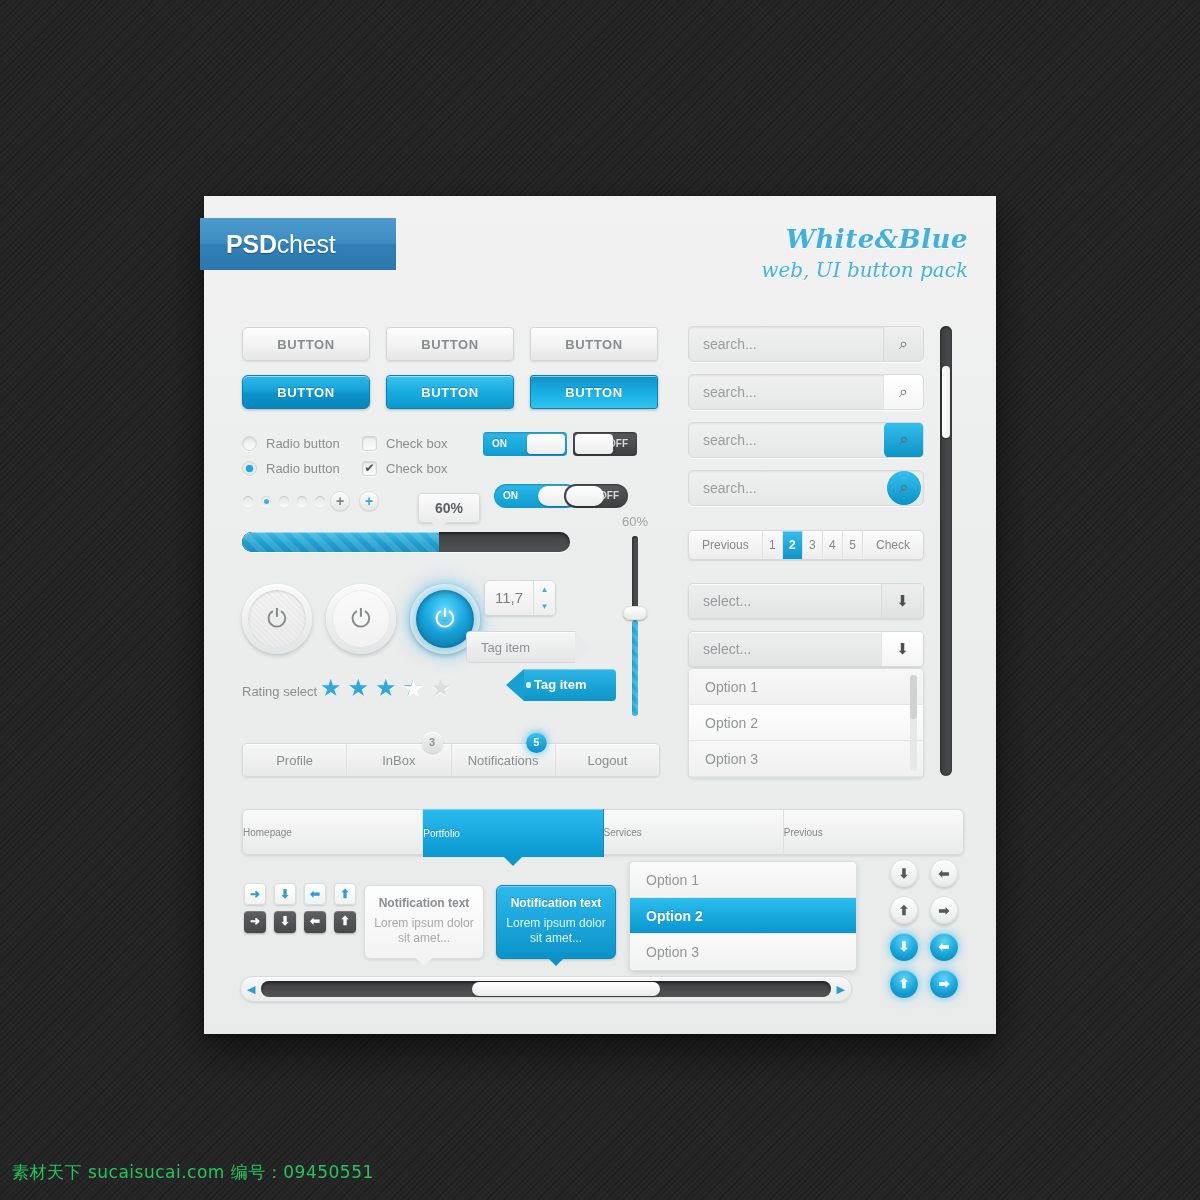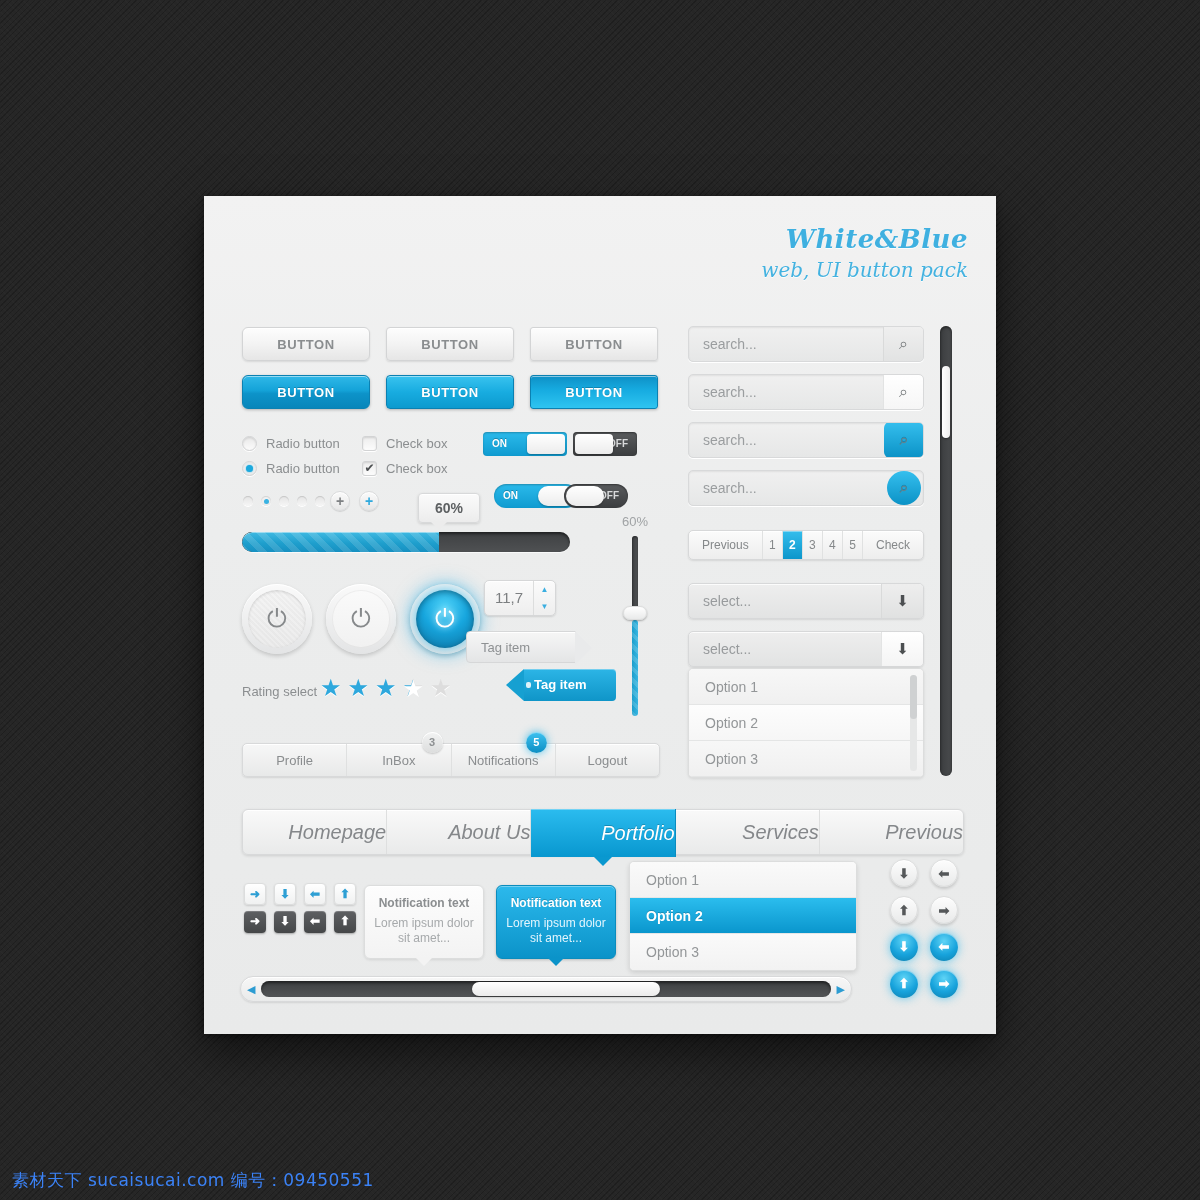--- a/index.html
+++ b/index.html
@@ -244,22 +244,22 @@
     box-shadow:0 1px 2px rgba(0,0,0,.3); }
   .badge.gray{ background:linear-gradient(180deg,#f2f3f3,#dcdddd); color:#8d9092;
                box-shadow:0 1px 2px rgba(0,0,0,.2), inset 0 1px 0 #fff; }
   .badge.blue{ background:linear-gradient(180deg,#3ec2f0,#0c8fc4);
                box-shadow:0 0 8px rgba(40,180,230,.8), inset 0 1px 0 rgba(255,255,255,.4); }
 
   
   #nav{ height:46px; display:flex; border-radius:6px;
     background:linear-gradient(180deg,#f9f9f9,#e9eaea); border:1px solid #d8d9da;
     box-shadow:inset 0 1px 0 #fff,0 1px 3px rgba(0,0,0,.12); }
-  #nav .n{ flex:1; display:flex; align-items:center; justify-content:flex-end;
-    color:#84878a; font-size:20px; border-right:1px solid #dedfdf; position:relative;font-style:italic; }
+  #nav .n{ flex:1; display:flex; align-items:center; justify-content:flex-start;
+    color:#84878a; font-size:10px; border-right:1px solid #dedfdf; position:relative; }
   #nav .n:last-child{ border-right:none; }
   #nav .n.active{ background:linear-gradient(180deg,#2bbcef,#0897cf); color:#fff;
     border-right-color:#0b8cbf; box-shadow:inset 0 1px 0 rgba(255,255,255,.35);
     text-shadow:0 -1px 0 rgba(0,0,0,.2); margin:-1px 0; height:48px; }
   #nav .n.active::after{ content:""; position:absolute; left:50%; margin-left:-9px; bottom:-9px;
     border-left:9px solid transparent; border-right:9px solid transparent;
     border-top:9px solid #0a98cf; }
 
   
   #dropdown{ border-radius:5px; overflow:hidden; border:1px solid #dcdddd;
@@ -329,30 +329,33 @@
     background:linear-gradient(90deg,#3b3d3f,#515355); box-shadow:inset 0 1px 2px rgba(0,0,0,.5); }
   #vslider .bot{ position:absolute; left:3px; top:84px; bottom:0; width:6px; border-radius:3px;
     background:
       repeating-linear-gradient(45deg, rgba(255,255,255,.14) 0 4px, rgba(255,255,255,0) 4px 8px),
       linear-gradient(90deg,#1c9ecb,#37b6e2); }
   #vslider .hd{ position:absolute; left:-6px; top:70px; width:24px; height:14px; border-radius:7px;
     background:linear-gradient(180deg,#ffffff,#e9eaea); border:1px solid #dcdddd;
     box-shadow:0 1px 2px rgba(0,0,0,.3); }
 
   
-  #wm{ position:absolute; left:12px; bottom:8px; color:#3b82f6; font-size:17px;
+  #wm{ position:absolute; left:12px; bottom:16px; color:#22c55e; font-size:17px;
        font-family:"DejaVu Sans", sans-serif; letter-spacing:.5px; }
 
   .row-f{ display:flex; align-items:center; }
 </style>
 </head>
 <body>
 
 <div id="card">
 
+  <div id="ribbon">
+    <span class="b">PSD</span><span class="l">chest</span>
+  </div>
 
   <div id="headline">
     <div class="t1">White&amp;Blue</div>
     <div class="t2">web, UI button pack</div>
   </div>
 
   <div style="position:absolute;left:38px;top:131px;width:128px;" class="btn-w r6">BUTTON</div>
   <div style="position:absolute;left:182px;top:131px;width:128px;" class="btn-w r4">BUTTON</div>
   <div style="position:absolute;left:326px;top:131px;width:128px;" class="btn-w r3">BUTTON</div>
 
@@ -520,23 +523,20 @@
   </div>
 
   <div id="vscroll">
       <i></i>
     </div>
 
   <div id="nav" style="position:absolute;left:38px;top:613px;width:722px;">
     <div class="n">
         <span>Homepage</span>
       </div>
-    <div class="n">
-        <span>About Us</span>
-      </div>
     <div class="n active">
         <span>Portfolio</span>
       </div>
     <div class="n">
         <span>Services</span>
       </div>
     <div class="n">
         <span>Previous</span>
       </div>
   </div>

